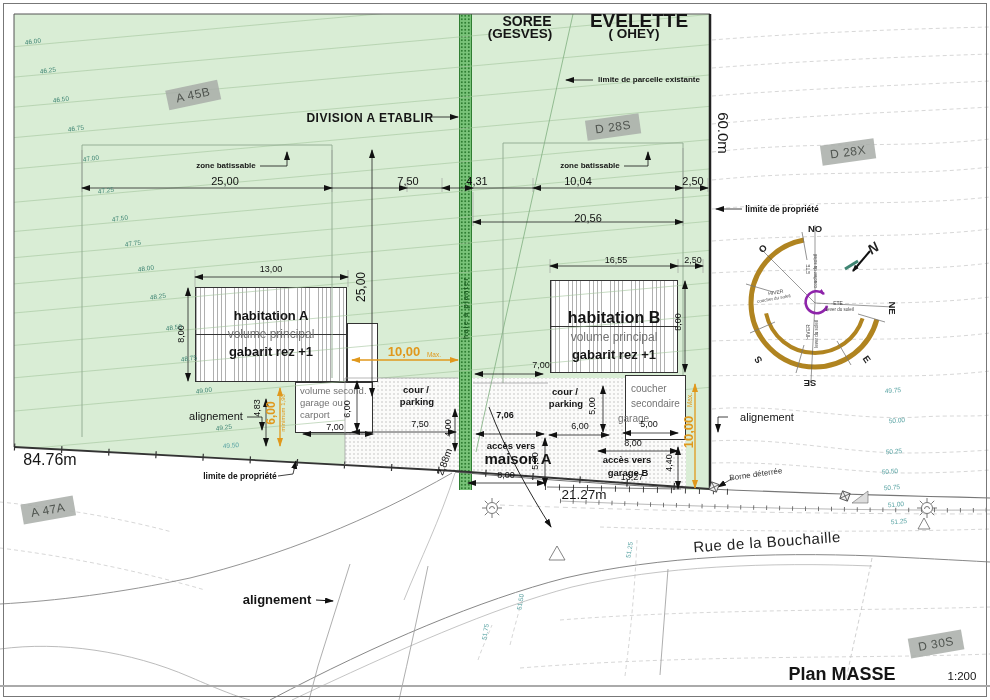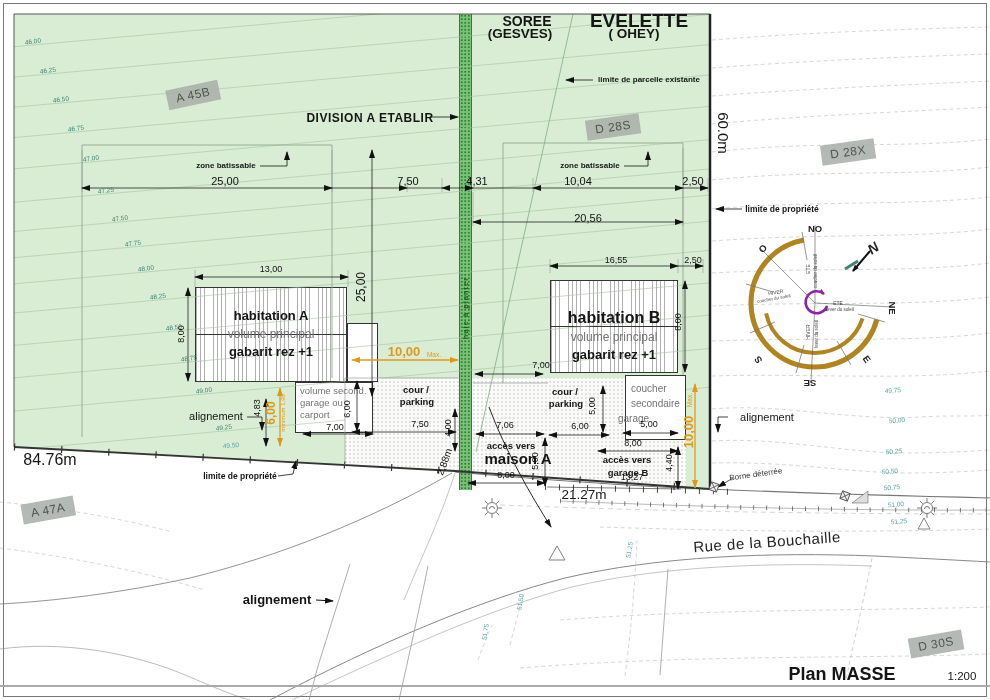--- a/index.html
+++ b/index.html
@@ -357,21 +357,21 @@
       <span class="lbl dim" style="left: 616px; top: 261px;">16,55</span>
       <span class="lbl dim" style="left: 693px; top: 261px;">2,50</span>
       <span class="lbl dim" style="left: 679px; top: 322px; transform: translate(-50%, -50%) rotate(-90deg);">8,00</span>
       <span class="lbl o" style="left: 404px; top: 352px; font-size: 13px;">10,00</span>
       <span class="lbl o2" style="left: 434px; top: 355px;">Max.</span>
       <span class="lbl dim" style="left: 541px; top: 366px;">7,00</span>
       <span class="lbl dim" style="left: 348px; top: 409px; transform: translate(-50%, -50%) rotate(-90deg);">6,00</span>
       <span class="lbl dim" style="left: 420px; top: 425px;">7,50</span>
       <span class="lbl dim" style="left: 449px; top: 428px; transform: translate(-50%, -50%) rotate(-90deg);">4,00</span>
       <span class="lbl dim" style="left: 445px; top: 462px; font-size: 10px; transform: translate(-50%, -50%) rotate(-70deg);">2,88m</span>
-      <span class="lbl dim" style="left: 505px; top: 426px;">7,06</span>
+      <span class="lbl dim" style="left: 505px; top: 416px; font-weight: bold;">7,06</span>
       <span class="lbl dim" style="left: 536px; top: 461px; transform: translate(-50%, -50%) rotate(-90deg);">5,00</span>
       <span class="lbl dim" style="left: 506px; top: 476px;">8,00</span>
       <span class="lbl dim" style="left: 580px; top: 427px;">6,00</span>
       <span class="lbl dim" style="left: 593px; top: 406px; transform: translate(-50%, -50%) rotate(-90deg);">5,00</span>
       <span class="lbl dim" style="left: 649px; top: 425px;">5,00</span>
       <span class="lbl dim" style="left: 633px; top: 444px;">8,00</span>
       <span class="lbl dim" style="left: 670px; top: 463px; transform: translate(-50%, -50%) rotate(-90deg);">4,40</span>
       <span class="lbl dim" style="left: 632px; top: 478px;">13,27</span>
       <span class="lbl o" style="left: 689px; top: 432px; font-size: 13px; transform: translate(-50%, -50%) rotate(-90deg);">10,00</span>
       <span class="lbl o2" style="left: 690px; top: 400px; transform: translate(-50%, -50%) rotate(-90deg);">Max.</span>

